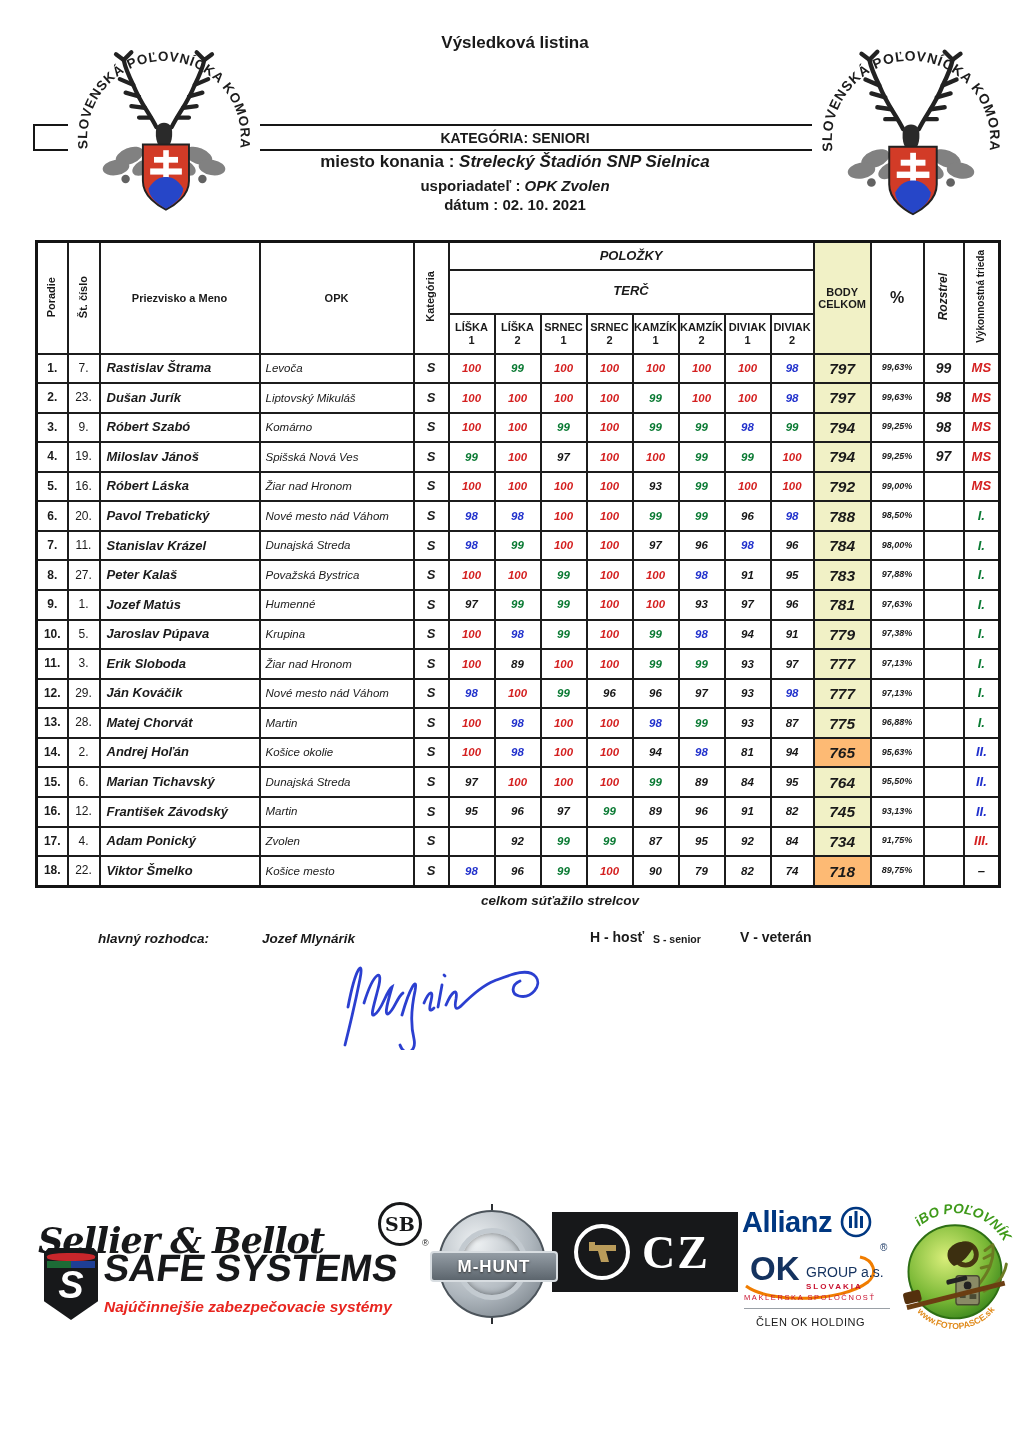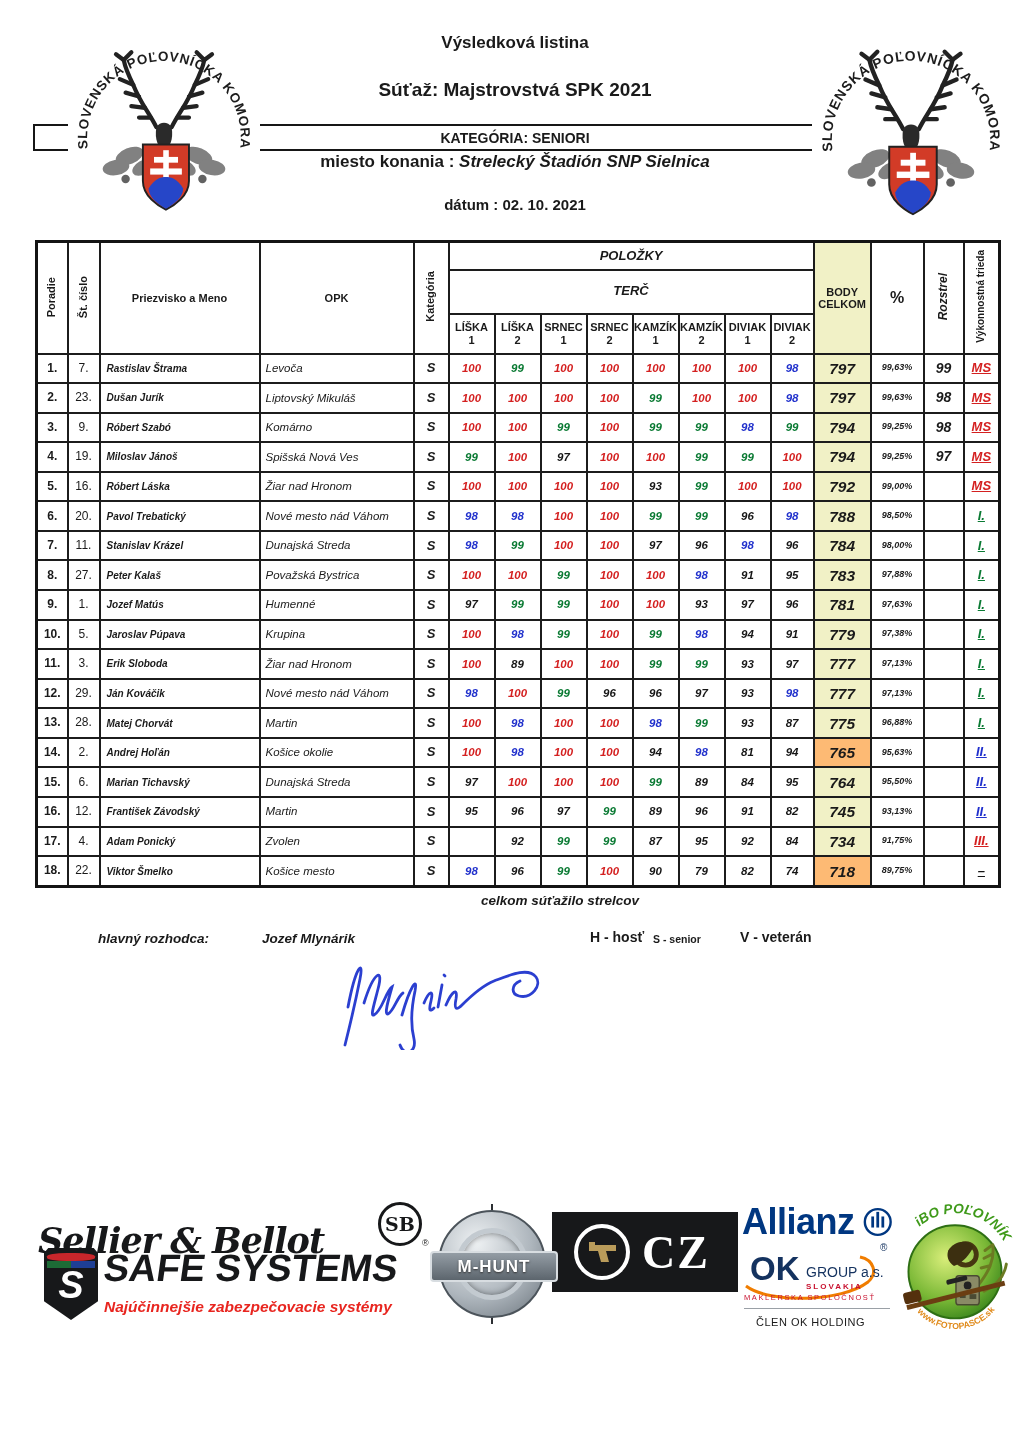--- a/index.html
+++ b/index.html
@@ -28,28 +28,28 @@
   th.band{font-size:13px;font-style:italic;}
   .vert{writing-mode:vertical-rl;transform:rotate(180deg);display:inline-block;
         font-weight:bold;font-size:11px;line-height:1.05;max-height:104px;}
   .vert.ital{font-style:italic;font-size:12px;}
   .vert.two{font-size:10px;}
   .tgt{font-size:9px;font-weight:bold;}
   .yellow{background:#f1f1c6;}
   thead tr:nth-child(1){height:28px;} thead tr:nth-child(2){height:44px;} thead tr:nth-child(3){height:40px;}
   td.rank{font-size:12px;font-weight:bold;}
   td.stnum{font-size:12px;}
-  td.name{text-align:left;padding-left:6px;font-weight:bold;font-style:italic;font-size:10px;}
+  td.name{text-align:left;padding-left:6px;font-weight:bold;font-style:italic;font-size:13px;}
   td.opk{text-align:left;padding-left:5px;font-style:italic;font-size:11.5px;}
   td.cat{font-weight:bold;font-style:italic;font-size:13px;}
   td.score{font-weight:bold;font-style:italic;font-size:11.5px;}
   td.total{font-weight:bold;font-style:italic;font-size:15.5px;}
   td.pct{font-weight:bold;font-style:italic;font-size:9px;}
   td.shoot{font-weight:bold;font-style:italic;font-size:14px;}
-  td.klass{font-weight:bold;font-style:italic;font-size:13px;text-decoration:underline;}
+  td.klass{font-weight:bold;font-style:italic;font-size:13px;}
 
   
   .total-line{top:893px;left:300px;width:520px;text-align:center;font-size:13.5px;
               font-style:italic;font-weight:bold;}
   .ref-label{top:931px;left:98px;font-size:13.5px;font-style:italic;font-weight:bold;}
   .ref-name{top:931px;left:262px;font-size:13.5px;font-weight:bold;font-style:italic;}
   .leg-h{top:929px;left:590px;font-size:14px;font-weight:bold;}
   .leg-s{top:933px;left:653px;font-size:10.5px;font-weight:bold;}
   .leg-v{top:929px;left:740px;font-size:14px;font-weight:bold;}
 
@@ -86,21 +86,21 @@
   .mh-tick{position:absolute;background:#2c2f33;}
 
   .cz{top:1212px;left:552px;width:186px;height:80px;background:#17181a;
       display:flex;align-items:center;}
   .cz-ring{margin-left:22px;width:48px;height:48px;border:4px solid #fff;border-radius:50%;
       display:flex;align-items:center;justify-content:center;}
   .cz-text{color:#fff;font-weight:bold;font-size:46px;margin-left:12px;letter-spacing:2px;
       font-family:"Liberation Serif",serif;}
 
   .al{top:1204px;left:742px;width:150px;height:36px;display:flex;align-items:center;gap:8px;}
-  .al-text{color:#003781;font-weight:bold;font-size:36px;letter-spacing:-.5px;text-align:center;}
+  .al-text{color:#003781;font-weight:bold;font-size:29px;letter-spacing:-.5px;text-align:center;}
   .ok{top:1246px;left:742px;width:150px;height:100px;}
   .ok-ok{position:absolute;top:4px;left:8px;font-size:33px;font-weight:bold;color:#14325f;}
   .ok-group{position:absolute;top:18px;left:64px;font-size:14px;font-weight:normal;color:#14325f;white-space:nowrap;}
   .ok-svk{position:absolute;top:36px;left:64px;font-size:8px;font-weight:bold;color:#c8102e;letter-spacing:2px;}
   .ok-mak{position:absolute;top:47px;left:2px;font-size:7.5px;color:#c8102e;letter-spacing:1.6px;white-space:nowrap;}
   .ok-reg{position:absolute;top:-4px;left:138px;font-size:10px;color:#14325f;}
   .ok-line{position:absolute;top:62px;left:2px;width:146px;border-top:1.5px solid #9aa0a6;}
   .ok-clen{position:absolute;top:70px;left:14px;font-size:11px;color:#1a1a1a;letter-spacing:.5px;white-space:nowrap;}
   .ok-swoosh{position:absolute;top:0;left:0;}
 
@@ -155,24 +155,27 @@
     <span>KATEGÓRIA: SENIORI</span>
   </div>
   <svg class="abs emblem" style="top:33px;left:68px" width="192" height="196" viewBox="0 0 100 100">
       <use href="#spk-emblem"></use>
     </svg>
   <svg class="abs emblem" style="top:33px;left:812px" width="198" height="200" viewBox="0 0 100 100">
       <use href="#spk-emblem"></use>
     </svg>
 
   <div class="abs ctr h-title">Výsledková listina</div>
-  <div class="abs ctr h-comp">Súťaž: Majstrovstvá SPK 2021</div>
   <div class="abs ctr h-venue">
     <span>miesto konania :</span>
     <span class="bi">Strelecký Štadión SNP Sielnica</span>
+  </div>
+  <div class="abs ctr h-org">
+    <span>usporiadateľ :</span>
+    <span class="bi">OPK Zvolen</span>
   </div>
   <div class="abs ctr h-date">dátum : 02. 10. 2021</div>
 
   <table class="results abs" style="top:240px;left:35px">
     <colgroup>
       <col style="width:31px">
         <col style="width:32px">
         <col style="width:160px">
         <col style="width:154px">
       <col style="width:35px">

